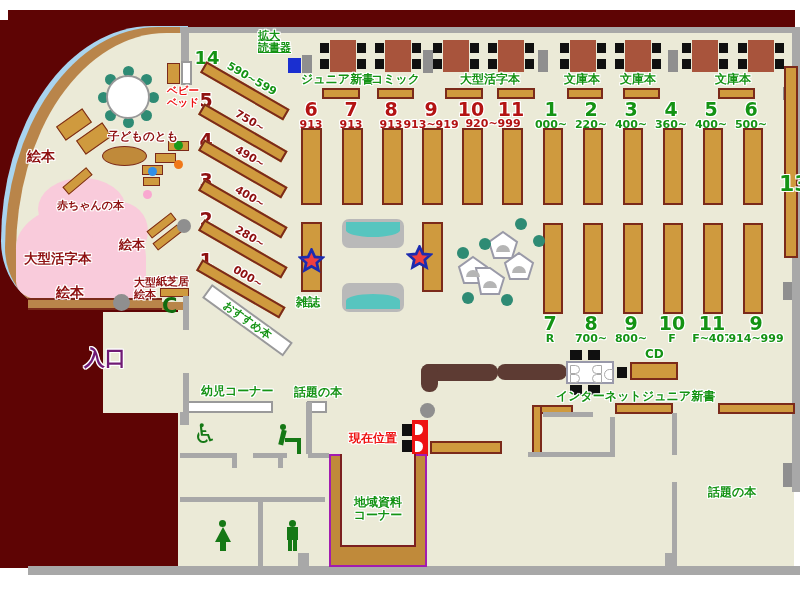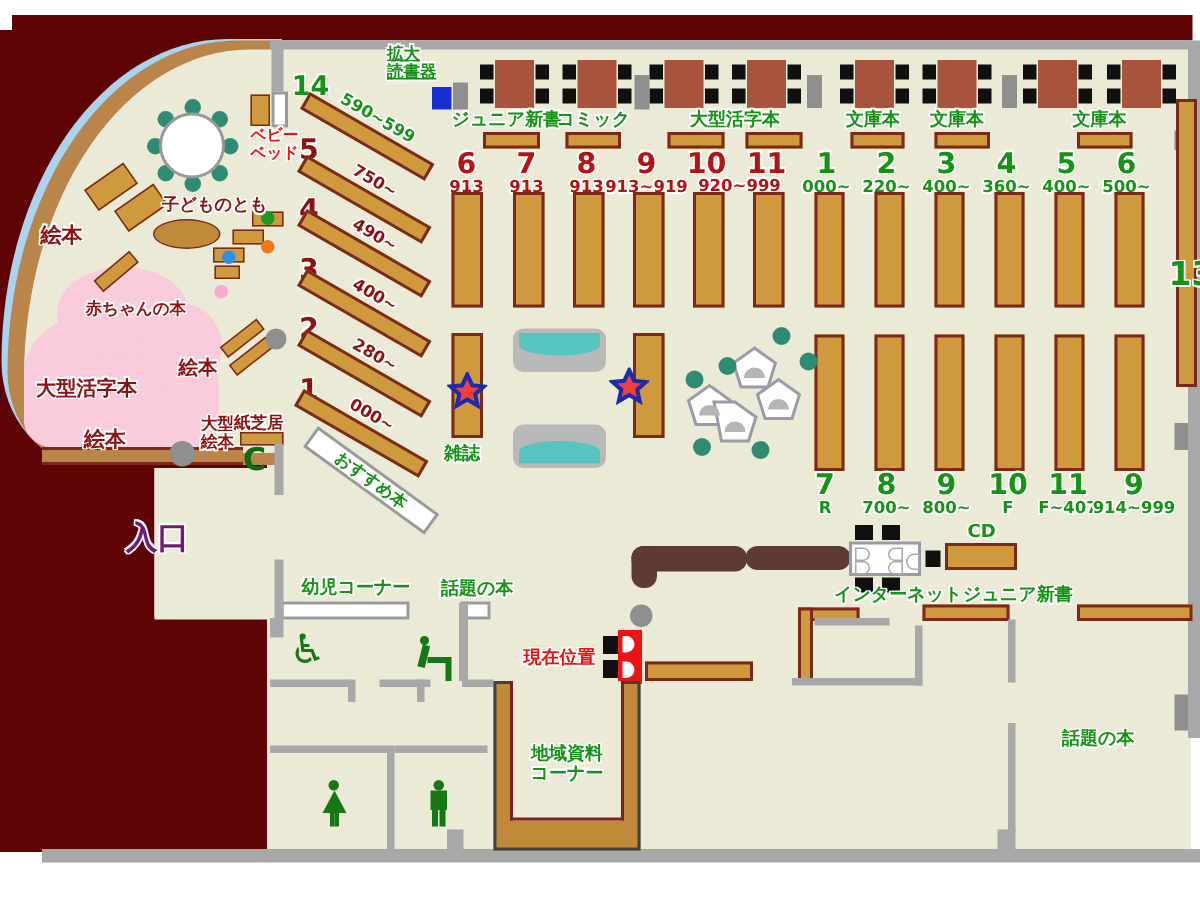--- a/index.html
+++ b/index.html
@@ -434,21 +434,21 @@
   <div class="abs wall" style="left:610px;top:417px;width:5px;height:40px;"></div>
   <div class="abs wall" style="left:528px;top:452px;width:87px;height:5px;"></div>
   <div class="abs g lbl halo" style="left:642px;top:390px;">ジュニア新書</div>
   <div class="abs shelf" style="left:615px;top:403px;width:58px;height:11px;"></div>
   <div class="abs shelf" style="left:718px;top:403px;width:77px;height:11px;"></div>
   <div class="abs wall" style="left:672px;top:413px;width:5px;height:42px;"></div>
   <div class="abs wall" style="left:672px;top:482px;width:5px;height:73px;"></div>
   <div class="abs wall" style="left:665px;top:553px;width:12px;height:14px;"></div>
   <div class="abs g lbl halo" style="left:708px;top:486px;">話題の本</div>
 
-  <div class="abs" style="left:329px;top:454px;width:98px;height:113px;background:#c08a3a;border:2px solid #404040;box-sizing:border-box;">
+  <div class="abs" style="left:329px;top:454px;width:98px;height:113px;background:#c08a3a;border:2px solid #a21caf;box-sizing:border-box;">
     <div class="abs floor" style="left:9px;top:-2px;width:76px;height:93px;border:2px solid #7b1f1f;border-top:none;box-sizing:border-box;background:#ebead7;">
       <div class="g lbl ctr halo" style="margin-top:42px;">
         <span>地域資料</span><br>
         <span>コーナー</span>
       </div>
     </div>
   </div>
 
 </div>
 

